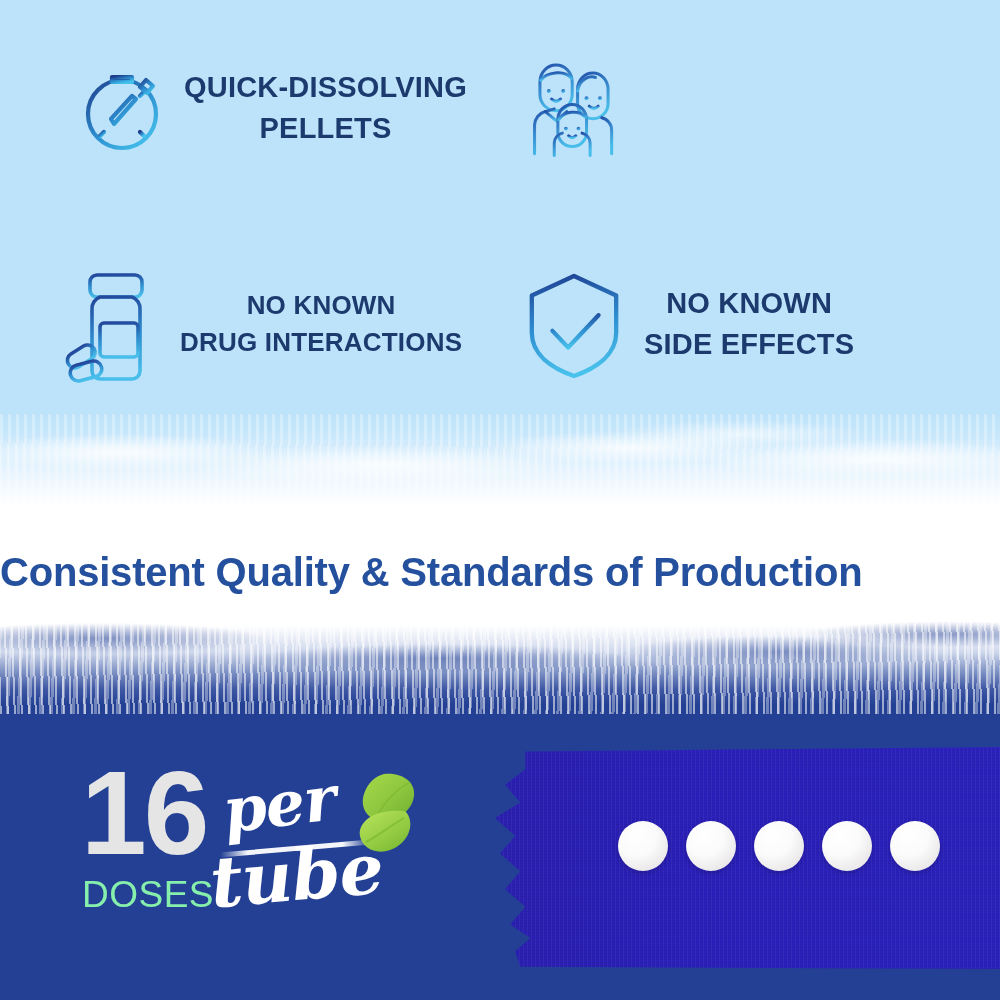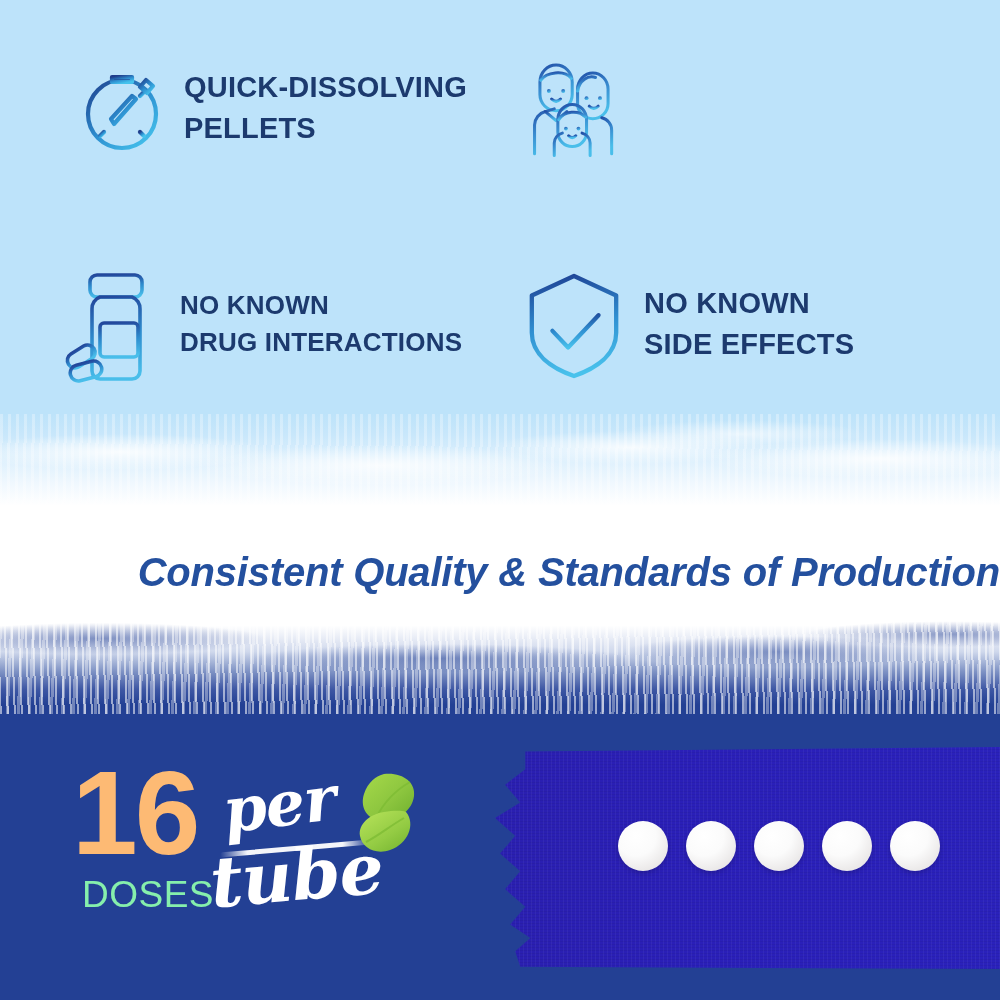--- a/index.html
+++ b/index.html
@@ -9,20 +9,21 @@
     font-family:"Liberation Sans", sans-serif;
     background:#ffffff;
     overflow:hidden;
   }
   .page { position:relative; width:1000px; height:1000px; overflow:hidden; }
 
   
   .features-panel {
     position:absolute; left:0; top:0; width:1000px; height:432px;
     background:#bde3fa;
+    text-align:center;
   }
   .feature-grid {
     position:absolute; left:0; top:0; width:1000px; height:432px;
     display:grid;
     grid-template-columns:500px 500px;
     grid-template-rows:216px 216px;
   }
   .feature {
     display:flex; align-items:center;
     padding-left:62px;
@@ -59,21 +60,21 @@
         rgba(255,255,255,0) 3px, rgba(255,255,255,0) 8px),
       linear-gradient(to bottom,
         #bde3fa 0%, #c8e7fb 18%, #ddf0fd 40%,
         #f0f8fe 62%, #ffffff 82%, #ffffff 100%);
   }
 
   
   .headline-band {
     position:absolute; left:0; top:520px; width:1000px; height:104px;
     background:#ffffff;
-    display:flex; align-items:center; justify-content:flex-end;font-style:italic;
+    display:flex; align-items:center; justify-content:flex-start;
   }
   .headline {
     color:#24509e;
     font-size:40px;
     font-weight:700;
     letter-spacing:-.2px;
     white-space:nowrap;
   }
 
   
@@ -128,22 +129,22 @@
       #ffffff 0%, #fbfbfb 42%, #eceaea 72%, #dedcdc 100%);
     box-shadow:0 2px 5px rgba(0,0,0,.18);
   }
 
   
   .doses-block {
     position:absolute; left:68px; top:46px;
     width:380px; height:180px;
   }
   .doses-number {
-    position:absolute; left:4px; top:-6px;
-    color:#fdba74;
+    position:absolute; left:13px; top:-6px;
+    color:#e5e5e5;
     font-size:118px;
     font-weight:700;
     letter-spacing:-3px;
     line-height:1;
   }
   .doses-label {
     position:absolute; left:14px; top:114px;
     color:#86efac;
     font-size:37px;
     font-weight:400;

